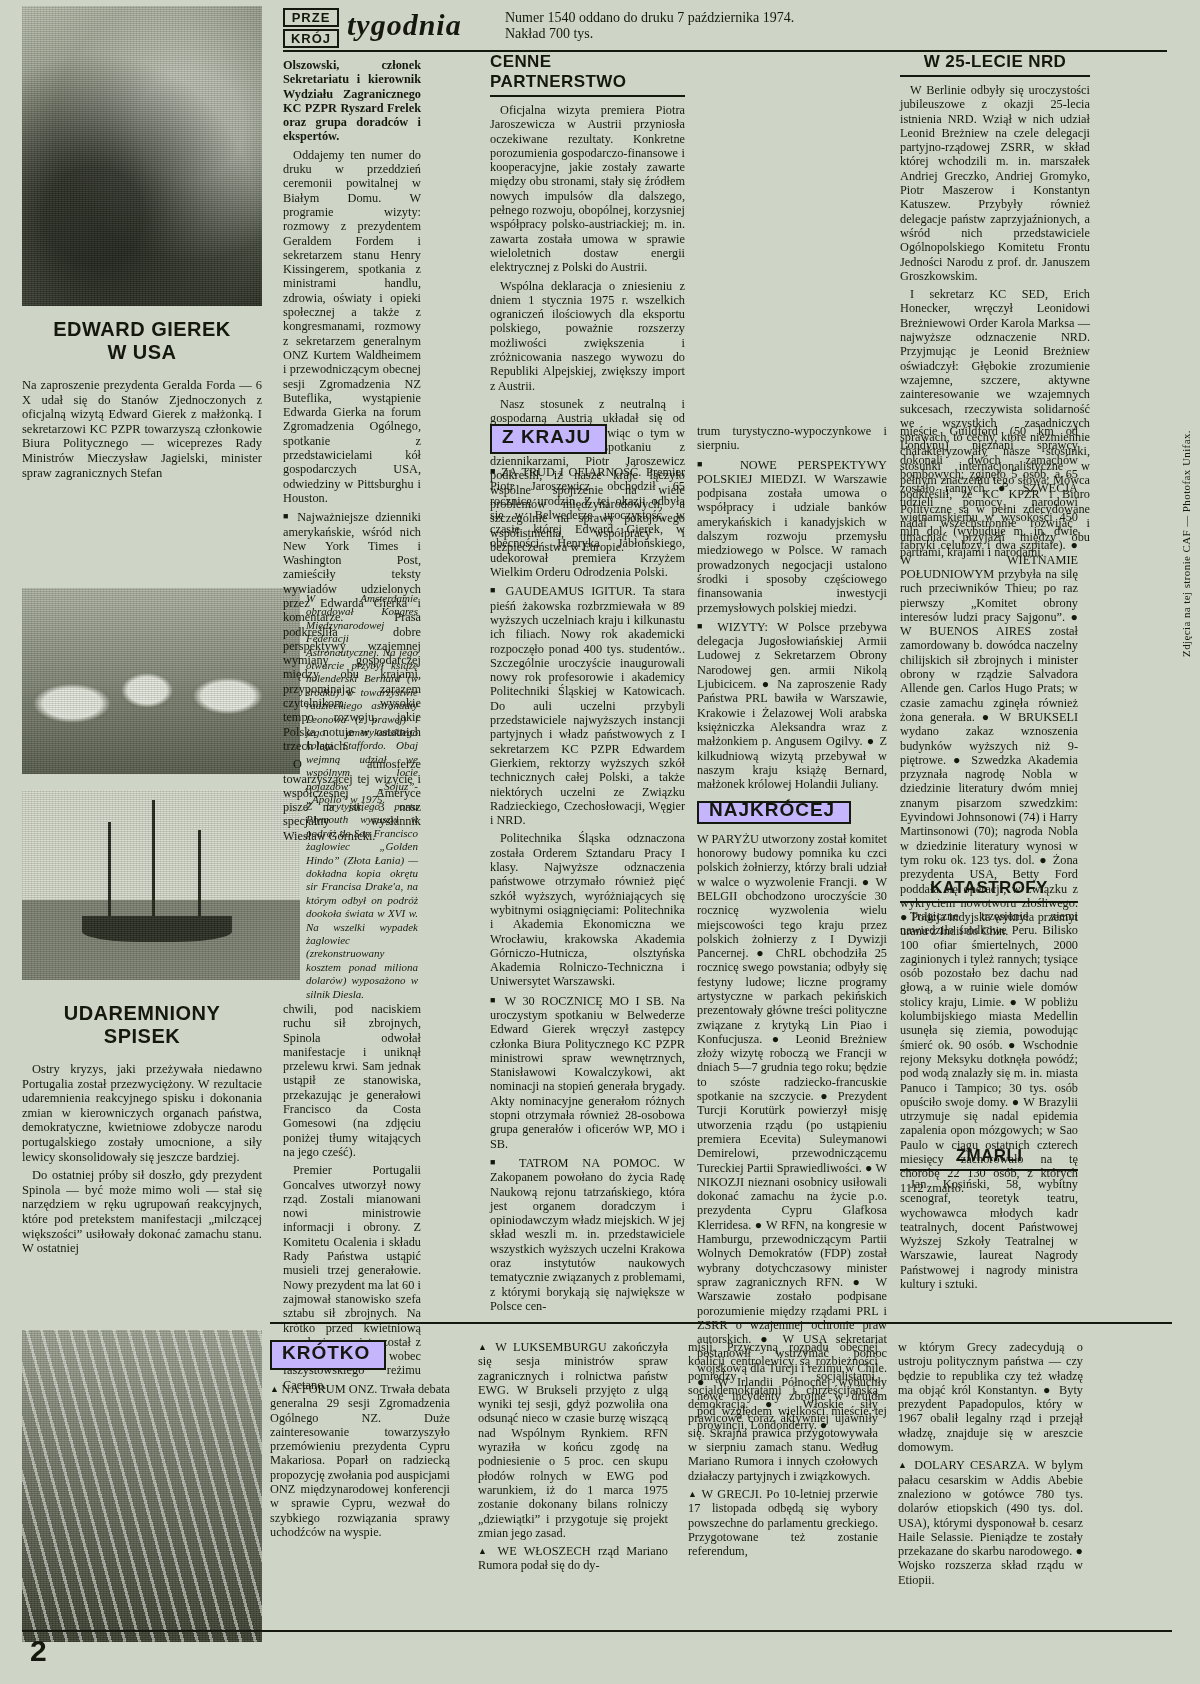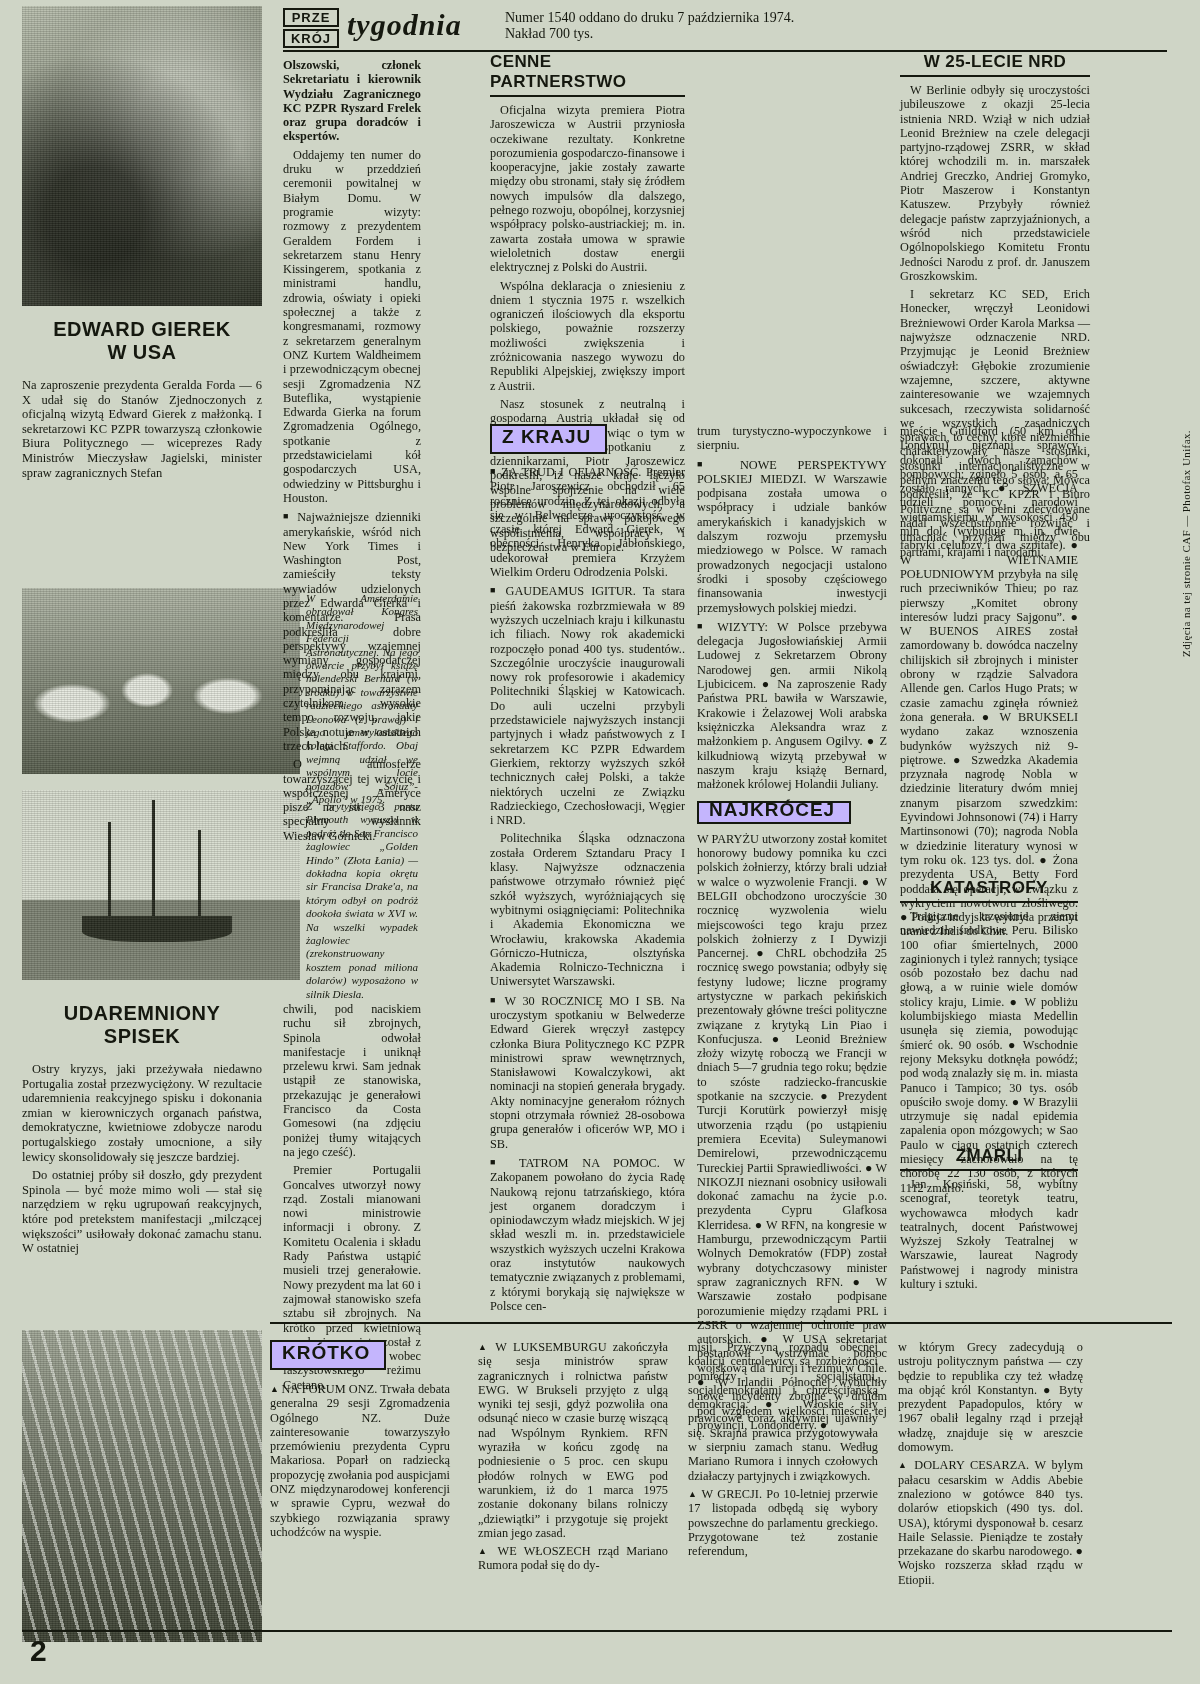--- a/index.html
+++ b/index.html
@@ -264,18 +264,18 @@
     <p class="tri">WE WŁOSZECH rząd Mariano Rumora podał się do dy-</p>
   </div>
 
   <div class="col body-col" style="left:688px;top:1340px;width:190px;">
     <p>misji. Przyczyną rozpadu obecnej koalicji centrolewicy są rozbieżności pomiędzy socjalistami, socjaldemokratami i chrześcijańską demokracją. ● Włoskie siły prawicowe coraz aktywniej ujawniły się. Skrajna prawica przygotowywała w sierpniu zamach stanu. Według Mariano Rumora i innych czołowych działaczy partyjnych i związkowych.</p>
     <p class="tri">W GRECJI. Po 10-letniej przerwie 17 listopada odbędą się wybory powszechne do parlamentu greckiego. Przygotowane też zostanie referendum,</p>
   </div>
 
   <div class="col body-col" style="left:898px;top:1340px;width:185px;">
     <p>w którym Grecy zadecydują o ustroju politycznym państwa — czy będzie to republika czy też władzę ma objąć król Konstantyn. ● Byty prezydent Papadopulos, który w 1967 obalił legalny rząd i przejął władzę, znajduje się w areszcie domowym.</p>
-    <p class="tri">DOLARY CESARZA. W bylym pałacu cesarskim w Addis Abebie znaleziono w gotówce 840 tys. dolarów etiopskich (490 tys. dol. USA), którymi dysponował b. cesarz Haile Selassie. Pieniądze te zostały przekazane do skarbu narodowego. ● Wojsko rozszerza skład rządu w Etiopii.</p>
+    <p class="tri">DOLARY CESARZA. W bylym pałacu cesarskim w Addis Abebie znaleziono w gotówce 780 tys. dolarów etiopskich (490 tys. dol. USA), którymi dysponował b. cesarz Haile Selassie. Pieniądze te zostały przekazane do skarbu narodowego. ● Wojsko rozszerza skład rządu w Etiopii.</p>
   </div>
 
   <div class="botrule"></div>
   <div class="pagenum">2</div>
 </div>
 
 </body></html>

